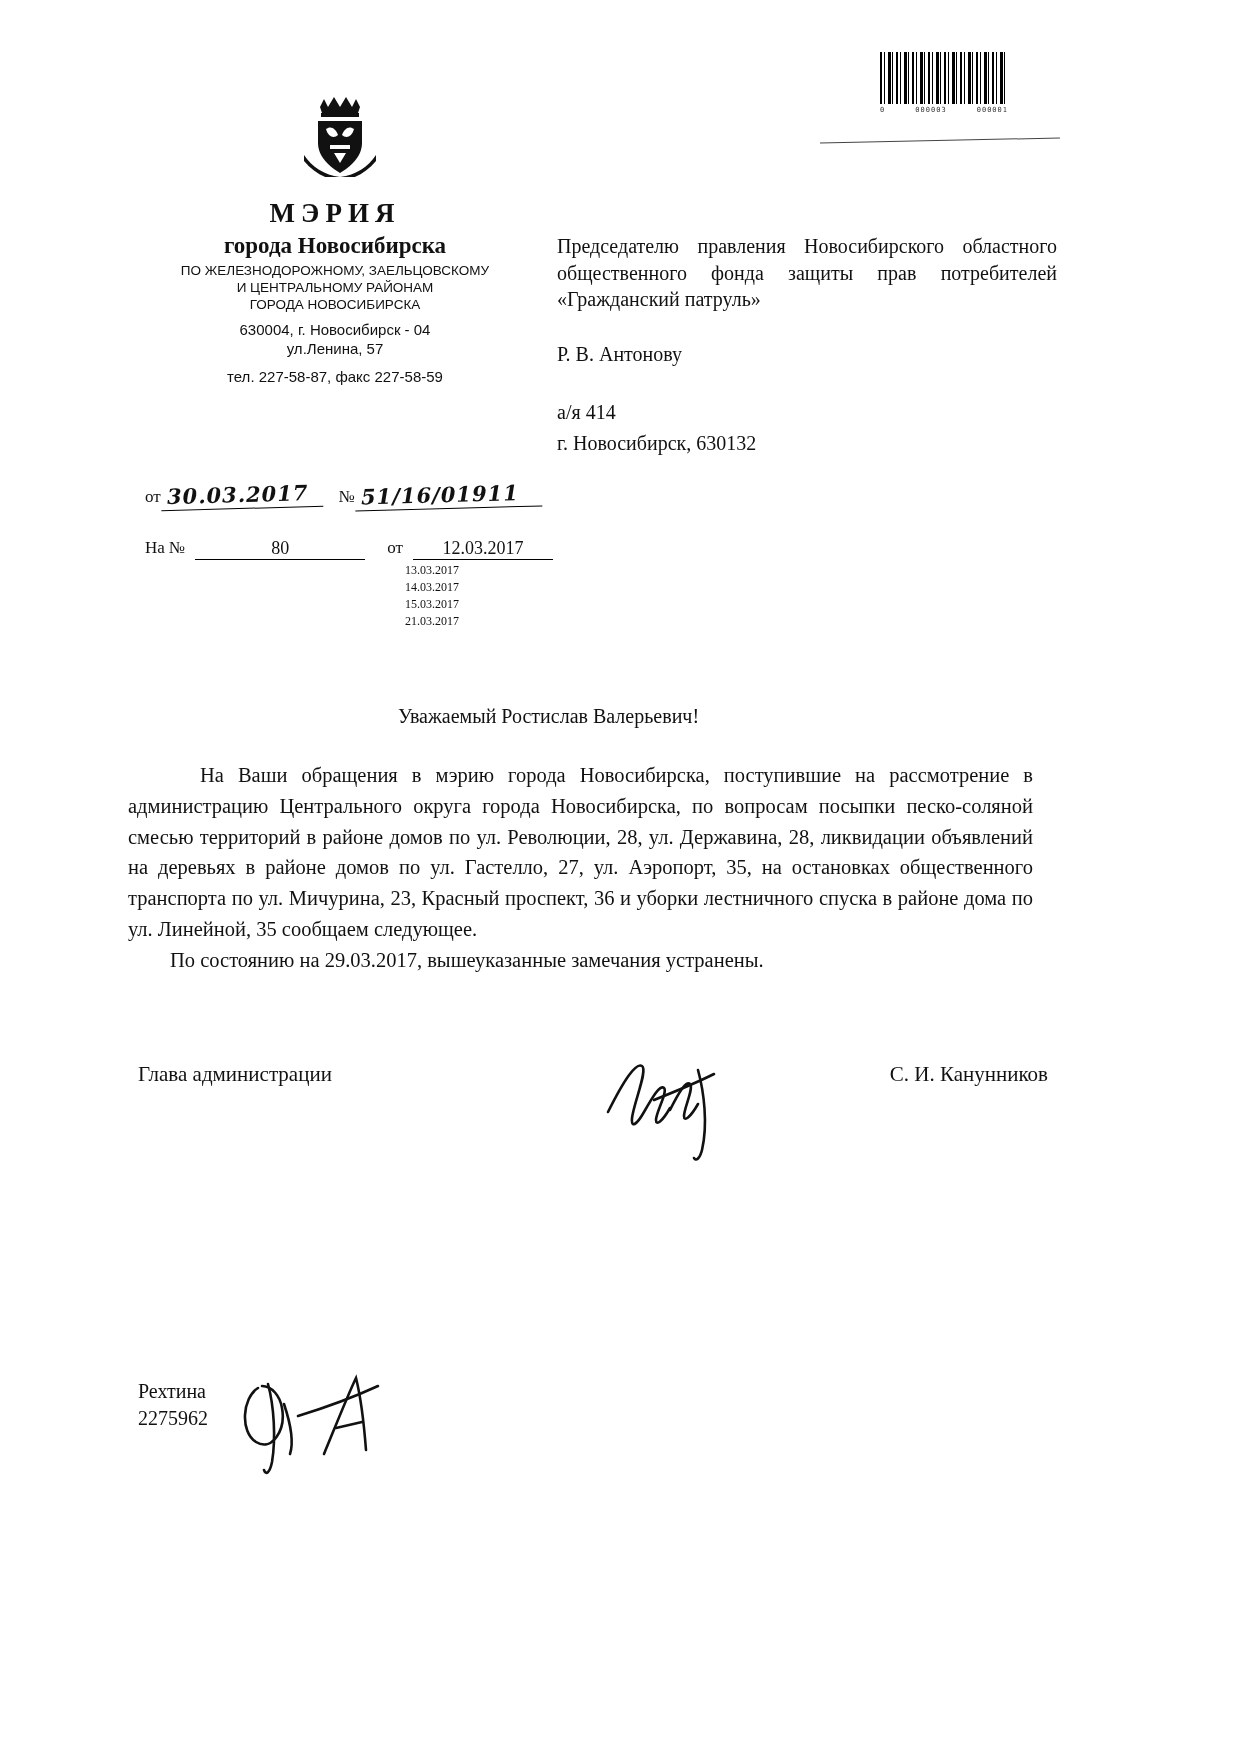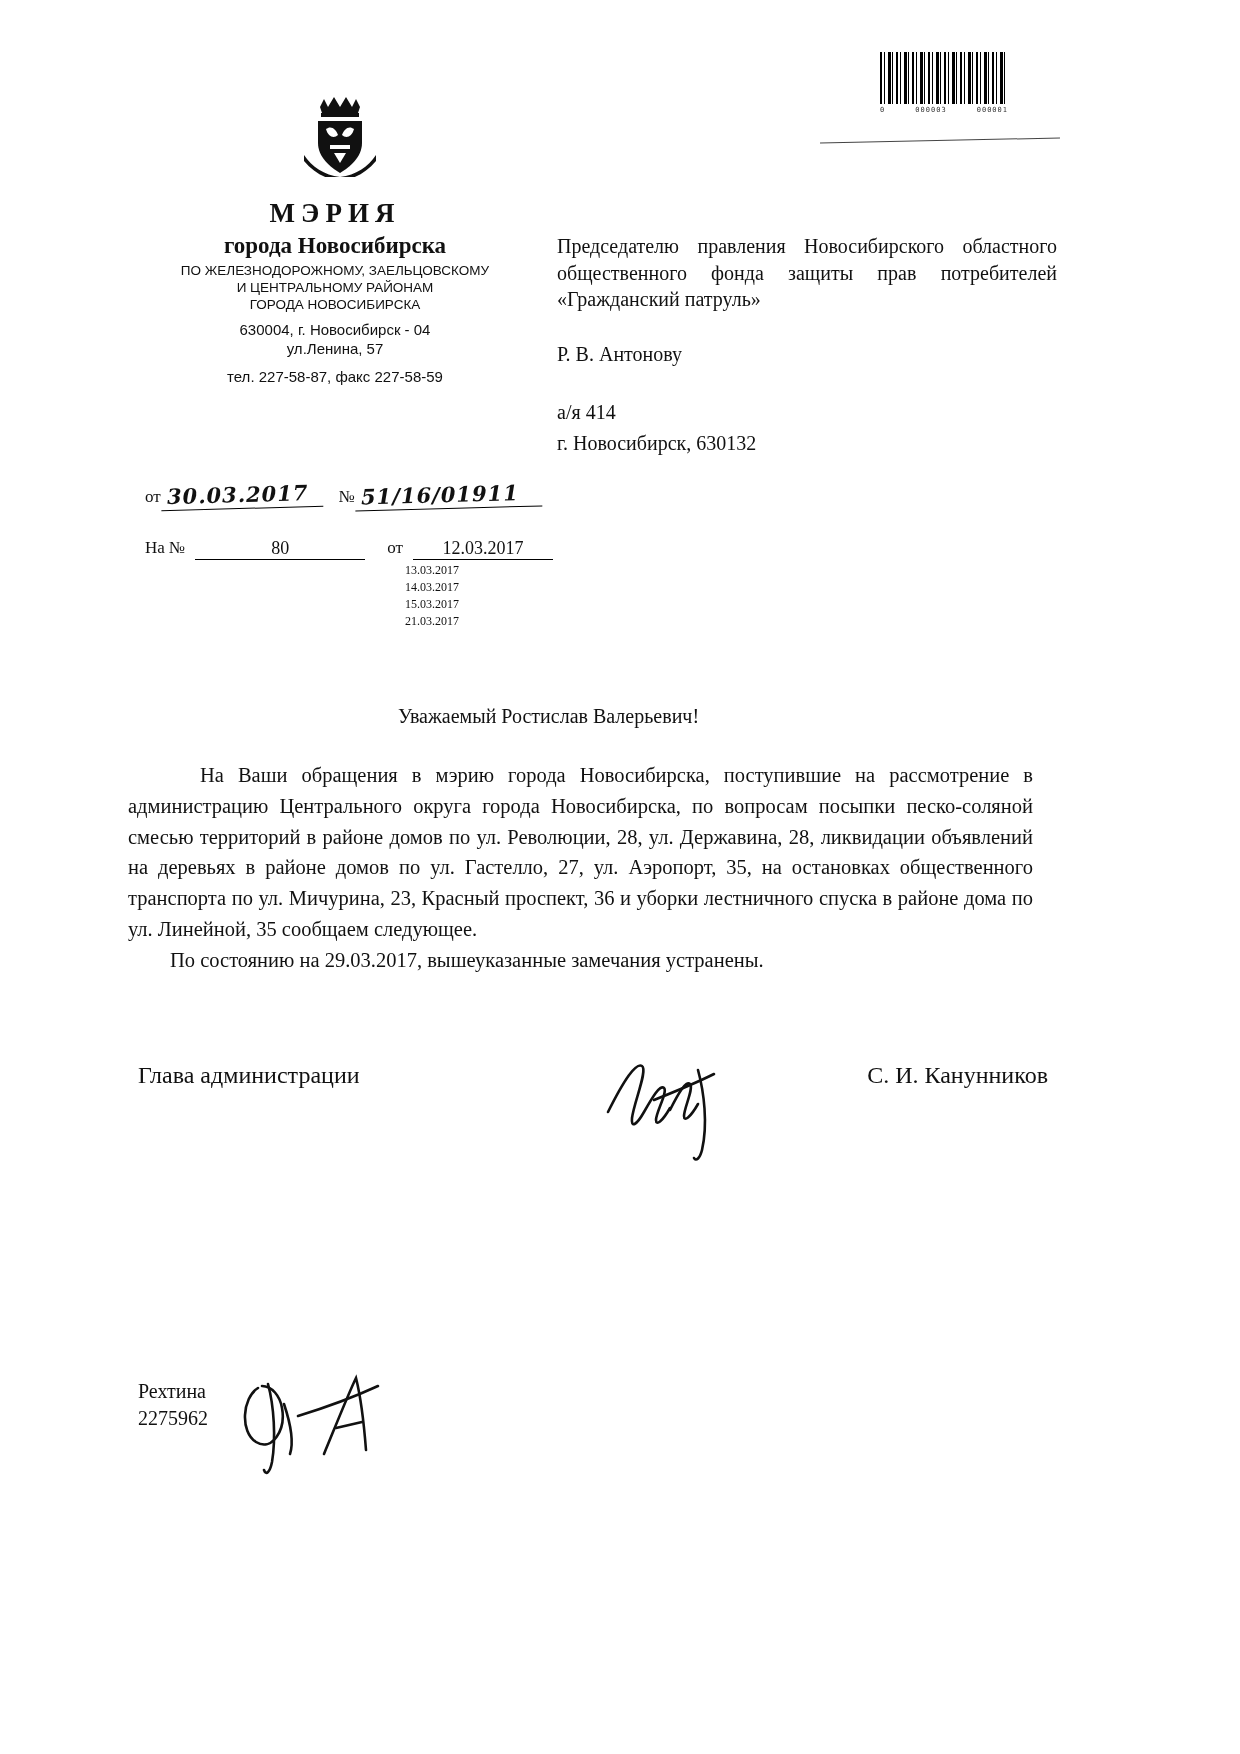--- a/index.html
+++ b/index.html
@@ -182,21 +182,21 @@
   #body-text p.second { text-indent: 42px; }
 
   
   #sig-row {
     position: absolute;
     top: 1062px;
     left: 138px;
     width: 910px;
     display: flex;
     justify-content: space-between;
-    font-size: 24px;
+    font-size: 21px;
   }
   #signature-mark {
     position: absolute;
     top: 1040px;
     left: 590px;
     width: 170px;
     height: 130px;
   }
 
   

